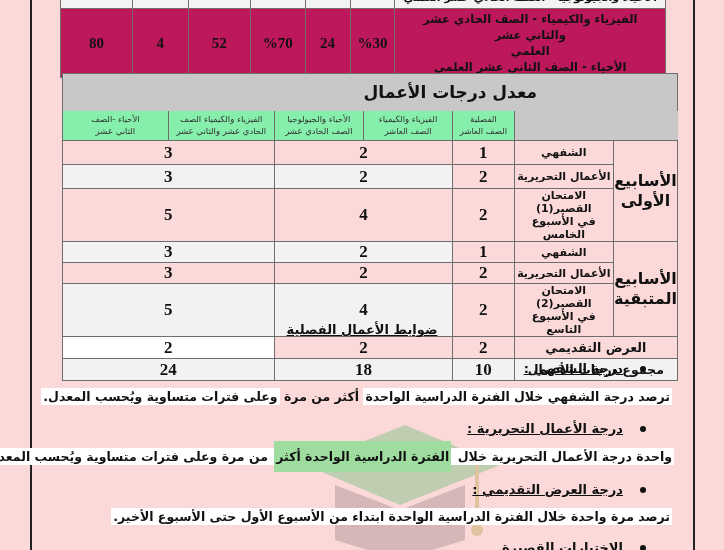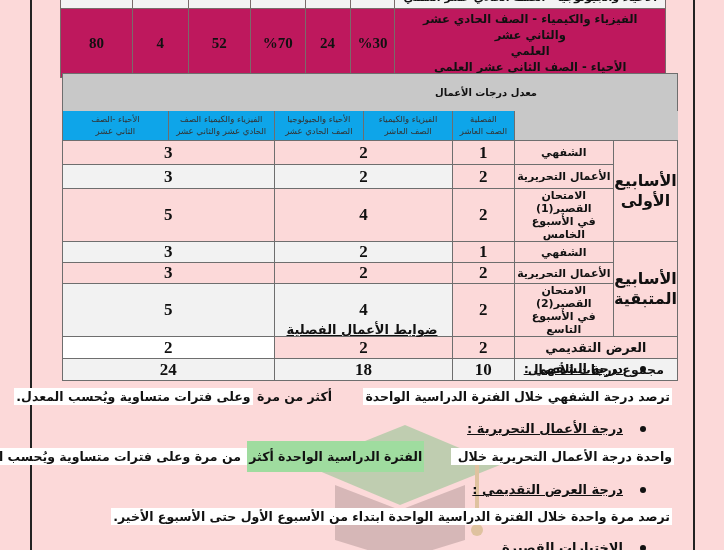--- a/index.html
+++ b/index.html
@@ -50,34 +50,34 @@
     width: 616px;
     border-collapse: collapse;
     direction: rtl;
   }
   .grades td, .grades th {
     border: 1px solid #6e6e6e;
     text-align: center;
   }
   .grades .title-row th {
     background: #c8c8c8;
-    font-size: 10px;
+    font-size: 17px;
     font-weight: bold;
     text-align: right;
     padding: 2px 140px 2px 0;
     height: 37px;
     border-bottom: none;
   }
   .grades .hdr th {
     background: #c8c8c8;
     height: 30px;
     border-top: none;
   }
   .grades .hdr th.sub {
-    background: #0ea5e9;
+    background: #86efac;
     font-size: 8.5px;
     font-weight: normal;
     line-height: 12px;
     color: #333;
   }
   .grades .hdr th.blank { border-left: none; border-right: none; }
   .grades td.num {
     font-family: "Liberation Serif", serif;
     font-weight: bold;
     font-size: 17px;
@@ -115,21 +115,21 @@
   }
   .bullet .dot { width: 6px; height: 6px; border-radius: 50%; background: #111; display:inline-block; }
   .bullet .txt { text-decoration: underline; }
   .para {
     position: absolute;
     right: 52px;
     font-size: 12.5px;
     font-weight: bold;
     white-space: nowrap;
   }
-  .hl-w { background: #ffffff; padding: 1px 2px; margin-left: 27px; }
+  .hl-w { background: #ffffff; padding: 1px 2px; }
   .hl-g { background: #9fdc9f; padding: 8px 2px; }
 
   
   .watermark { position: absolute; left: 295px; top: 425px; width: 210px; height: 140px; opacity: 0.55; pointer-events: none; }
 </style>
 </head>
 <body>
 
 <div class="frame"></div>
 

